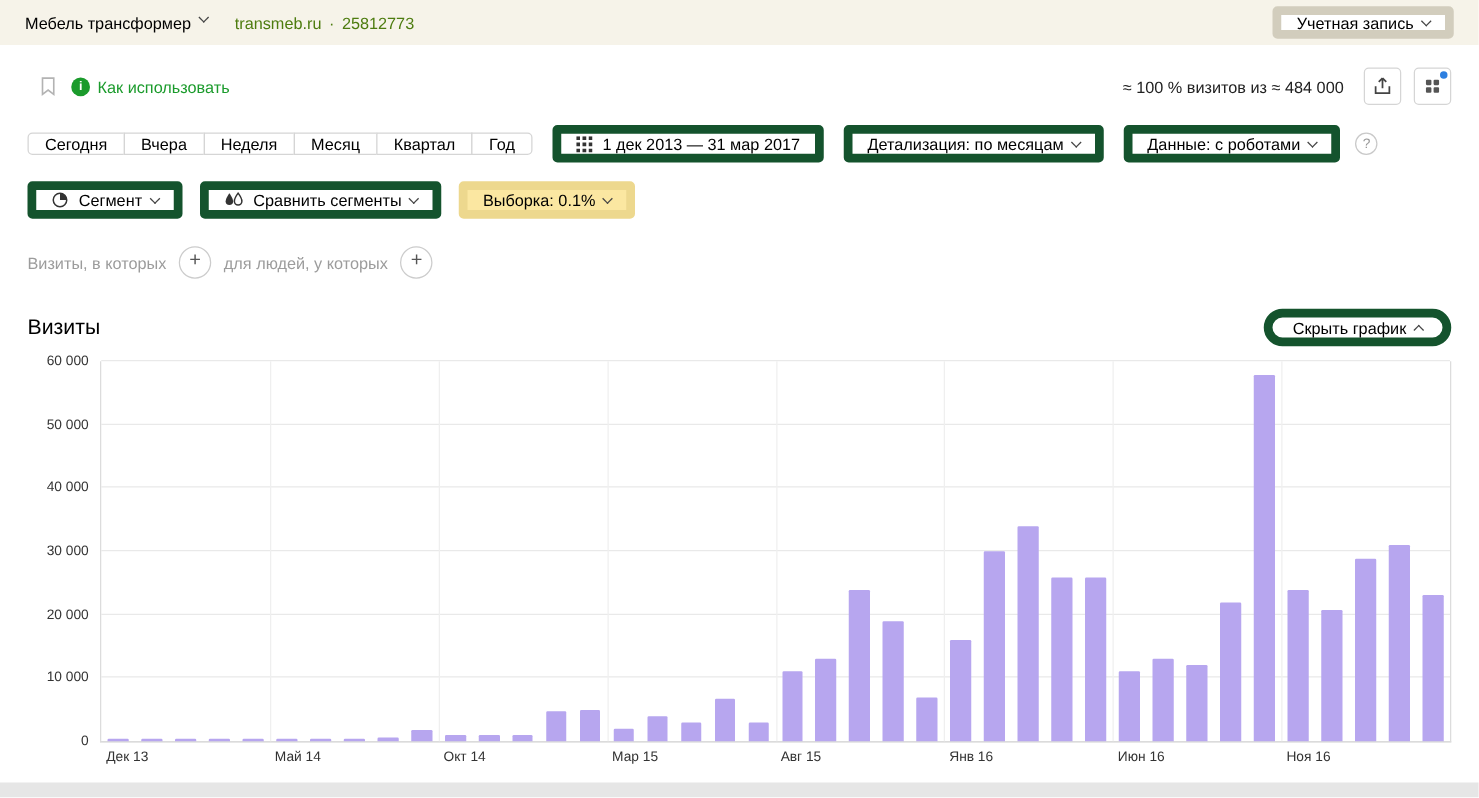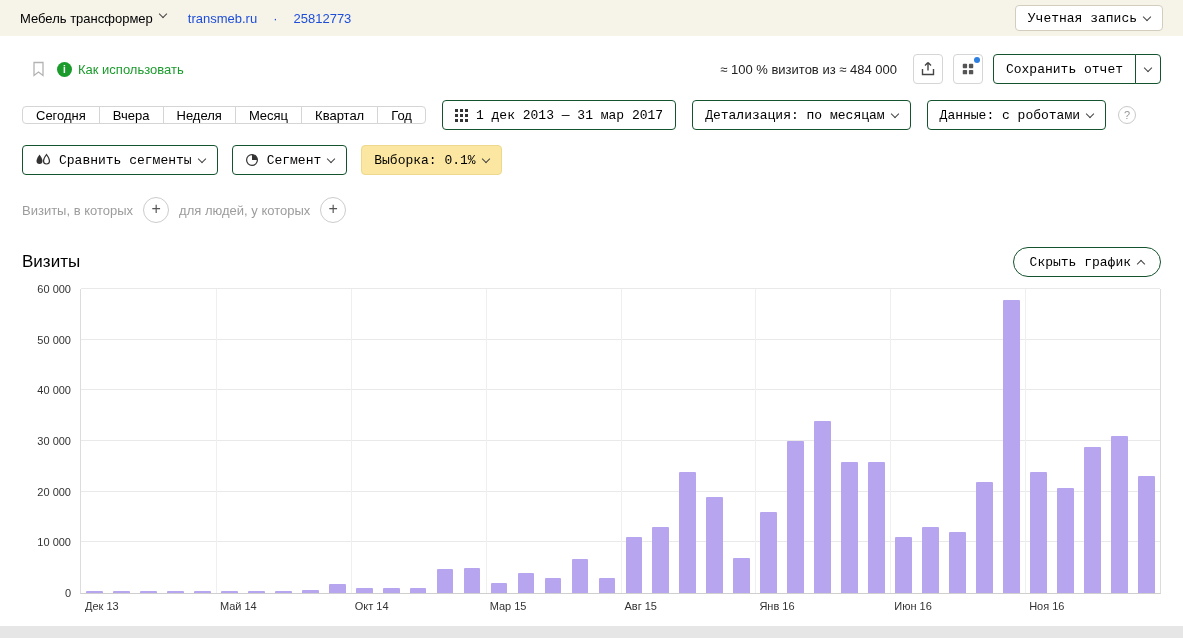--- a/index.html
+++ b/index.html
@@ -8,31 +8,31 @@
     width:1183px; height:638px; position:relative; overflow:hidden;
     background:#fff; font-family:"Liberation Sans", sans-serif; color:#000;
   }
   
   .topbar {
     height:36px; background:#f6f3e9; display:flex; align-items:center;
     justify-content:space-between; padding:0 20px;
   }
   .topbar-left { display:flex; align-items:center; gap:22px; }
   .counter-picker { font-size:13px; color:#000; cursor:pointer; display:inline-flex; align-items:flex-start; }
-  .counter-meta { font-size:13px; color:#1d4ed8; display:inline-flex; gap:16px; }
+  .counter-meta { font-size:13px; color:#4d7c0f; display:inline-flex; gap:6px; }
   .chev {
     display:inline-block; width:6px; height:6px;
     border-right:1.4px solid #444; border-bottom:1.4px solid #444;
     transform:rotate(45deg); margin-left:7px; margin-bottom:3px; vertical-align:middle;
   }
   .chev.up { transform:rotate(225deg); margin-bottom:-3px; }
   .btn {
     display:inline-flex; align-items:center; height:30px; padding:0 12px;
-    background:#fff; border:1px solid #14532d; border-radius:4px;
-    font-size:13px; color:#000; cursor:pointer; font-family:Liberation Mono, monospace; white-space:nowrap;
+    background:#fff; border:7px solid #14532d; border-radius:4px;
+    font-size:13px; color:#000; cursor:pointer; font-family:Liberation Sans, sans-serif; white-space:nowrap;
   }
   .account-btn { height:26px; border-color:#d2cdbd; }
   
   .main { padding:0 22px; }
   .title-row { display:flex; align-items:center; padding-top:18px; }
   h1 { margin:0; font-size:25px; font-weight:400; }
   .bookmark { margin-left:10px; cursor:pointer; }
   .info-badge {
     width:15px; height:15px; border-radius:50%; background:#1b9b2c; color:#fff;
     font-size:10px; font-weight:bold; display:inline-flex; align-items:center;
@@ -131,26 +131,20 @@
       </button>
       <button class="icon-btn">
         <svg width="14" height="14" viewBox="0 0 16 16" fill="#555">
           <rect x="2" y="2" width="5" height="5" rx="1"></rect>
             <rect x="9" y="2" width="5" height="5" rx="1"></rect>
           <rect x="2" y="9" width="5" height="5" rx="1"></rect>
             <rect x="9" y="9" width="5" height="5" rx="1"></rect>
         </svg>
         <span class="notif-dot"></span>
       </button>
-      <span class="split">
-        <button class="btn main-part">Сохранить отчет</button>
-        <button class="btn drop-part">
-          <span class="chev"></span>
-        </button>
-      </span>
     </div>
   </div>
 
   <div class="toolbar-row">
     <div class="seg-group">
       <button class="seg">Сегодня</button>
       <button class="seg">Вчера</button>
       <button class="seg">Неделя</button>
       <button class="seg">Месяц</button>
       <button class="seg">Квартал</button>
@@ -179,36 +173,36 @@
     <button class="btn">
       <span>Данные: с роботами</span>
       <span class="chev"></span>
     </button>
     <span class="q-icon">?</span>
   </div>
 
   <div class="seg-row">
     <button class="btn">
       <span class="ic">
+        <svg width="14" height="14" viewBox="0 0 14 14">
+          <circle cx="7" cy="7" r="5.4" fill="none" stroke="#333" stroke-width="1.2"></circle>
+          <path d="M7 7 L7 1.6 A5.4 5.4 0 0 1 12.4 7 Z" fill="#333"></path>
+        </svg>
+      </span>
+      <span>Сегмент</span>
+      <span class="chev"></span>
+    </button>
+    <button class="btn">
+      <span class="ic">
         <svg width="16" height="14" viewBox="0 0 16 14">
           <path d="M4.5 1.5 C4.5 1.5 1.5 5.5 1.5 8 a3 3 0 0 0 6 0 C7.5 5.5 4.5 1.5 4.5 1.5 Z" fill="#333"></path>
           <path d="M11.5 1.5 C11.5 1.5 8.5 5.5 8.5 8 a3 3 0 0 0 6 0 C14.5 5.5 11.5 1.5 11.5 1.5 Z" fill="none" stroke="#333" stroke-width="1.2"></path>
         </svg>
       </span>
       <span>Сравнить сегменты</span>
-      <span class="chev"></span>
-    </button>
-    <button class="btn">
-      <span class="ic">
-        <svg width="14" height="14" viewBox="0 0 14 14">
-          <circle cx="7" cy="7" r="5.4" fill="none" stroke="#333" stroke-width="1.2"></circle>
-          <path d="M7 7 L7 1.6 A5.4 5.4 0 0 1 12.4 7 Z" fill="#333"></path>
-        </svg>
-      </span>
-      <span>Сегмент</span>
       <span class="chev"></span>
     </button>
     <button class="btn btn-yellow">
       <span>Выборка: 0.1%</span>
       <span class="chev"></span>
     </button>
   </div>
 
   <div class="filter-row">
     <span>Визиты, в которых</span>

